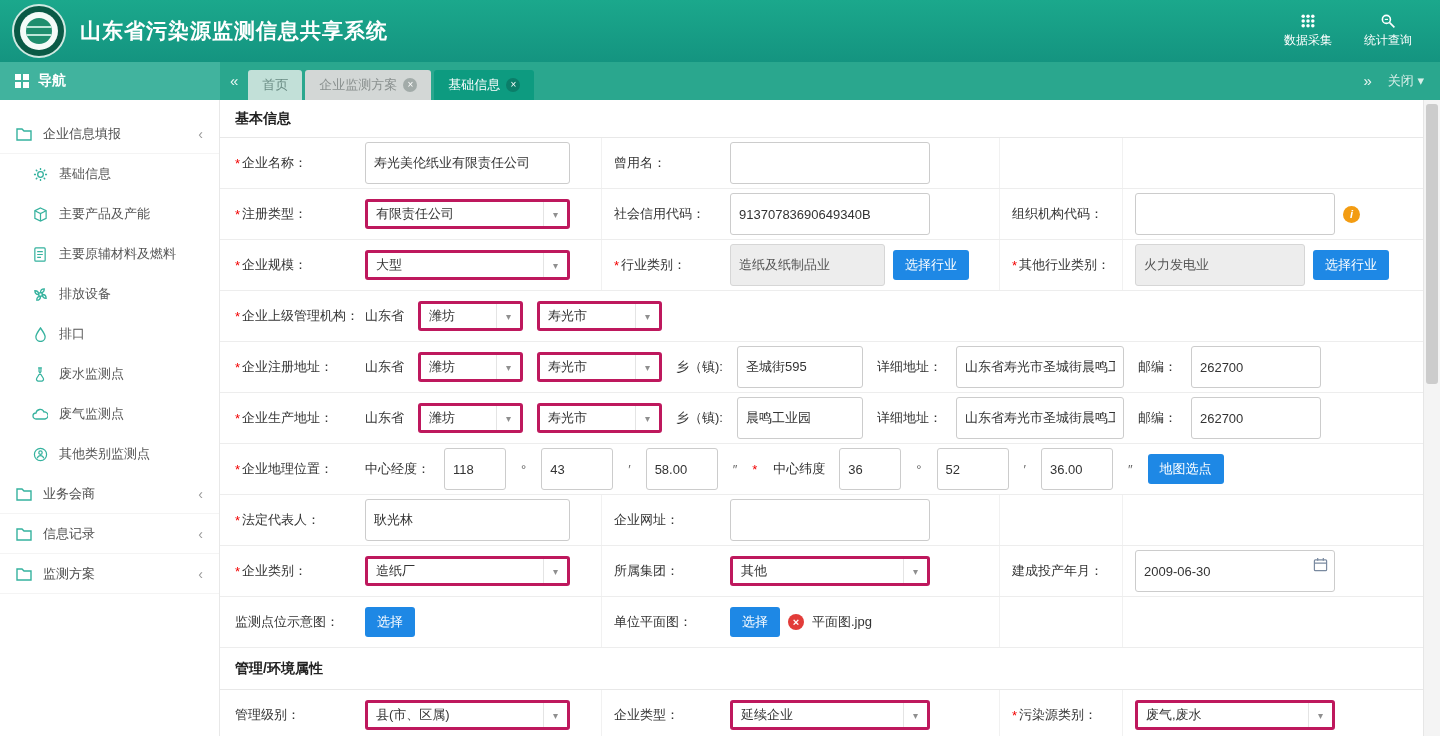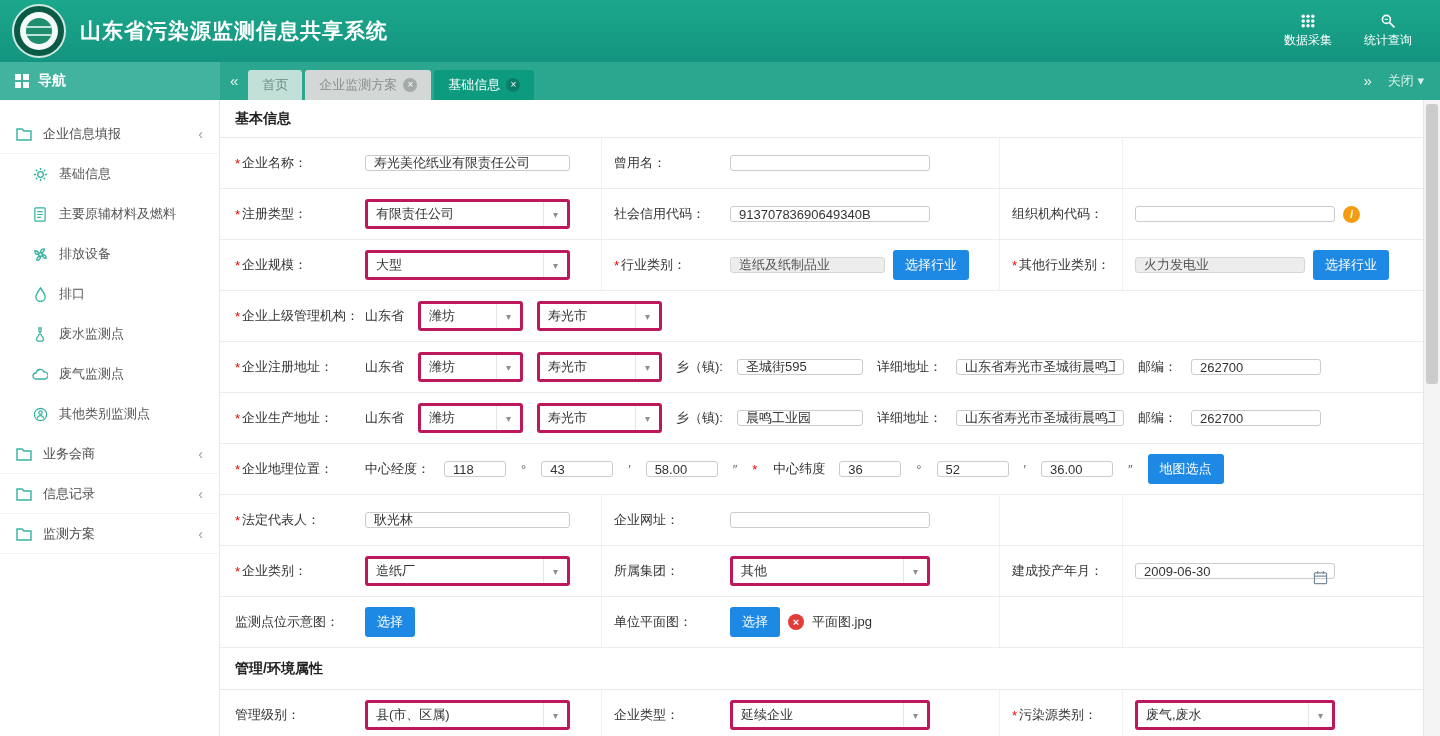--- a/index.html
+++ b/index.html
@@ -50,21 +50,21 @@
   .f1{width:237px;align-self:stretch;display:flex;align-items:center;gap:8px;border-right:1px solid #f1f1f1;flex:0 0 auto;}
   .l2{width:128px;padding-left:12px;}
   .f2{width:270px;align-self:stretch;display:flex;align-items:center;gap:8px;border-right:1px solid #f1f1f1;flex:0 0 auto;}
   .l3{width:122px;padding-left:12px;}
   .f3{flex:1;align-self:stretch;display:flex;align-items:center;gap:8px;border-left:1px solid #f1f1f1;padding-left:12px;}
   .frow.full .rowflex{flex:1;display:flex;align-items:center;gap:14px;}
   .req{color:#f20000;margin-right:2px;}
   .inl-lbl{color:#333;flex:0 0 auto;}
   .unit{color:#666;padding:0 1px;}
 
-  .inp{height:16px;border:1px solid #ccc;border-radius:3px;padding:0 8px;font-size:13px;color:#333;background:#fff;font-family:inherit;outline:none;}
+  .inp{height:42px;border:1px solid #ccc;border-radius:3px;padding:0 8px;font-size:13px;color:#333;background:#fff;font-family:inherit;outline:none;}
   .inp.ro{background:#ededed;border-color:#d6d6d6;color:#555;}
   .sel{height:30px;border:3px solid #be185d;border-radius:3px;background:#fff;display:flex;align-items:center;position:relative;font-size:13px;color:#333;padding:0 28px 0 8px;cursor:pointer;flex:0 0 auto;}
   .sel .caret{position:absolute;right:0;top:0;bottom:0;width:24px;display:flex;align-items:center;justify-content:center;color:#8f8f8f;border-left:1px solid #e4e4e4;font-size:10px;}
   .btn{height:30px;background:#1e88e5;color:#fff;border:none;border-radius:3px;font-size:13px;padding:0 12px;cursor:pointer;font-family:inherit;flex:0 0 auto;}
   .date-wrap{position:relative;display:inline-flex;}
   .date-wrap .cal{position:absolute;right:7px;top:7px;}
   .info-badge{width:17px;height:17px;border-radius:50%;background:#f39c12;color:#fff;font-size:11px;font-style:italic;display:inline-flex;align-items:center;justify-content:center;font-weight:bold;}
   .del-badge{width:16px;height:16px;border-radius:50%;background:#e23c39;color:#fff;font-size:11px;display:inline-flex;align-items:center;justify-content:center;font-weight:bold;}
   .fname{color:#333;}.w62{width:62px;}.w72{width:72px;}.w105{width:105px;}.w125{width:125px;}
   .w126{width:126px;}.w130{width:130px;}.w155{width:155px;}.w168{width:168px;}.w170{width:170px;}
@@ -168,20 +168,29 @@
       <span class="sicon">
           <svg width="15" height="15" viewBox="0 0 16 16" fill="none" stroke="#35b29e" stroke-width="1.4">
             <circle cx="8" cy="8" r="3"></circle>
             <path d="M8 1v2.2M8 12.8V15M1 8h2.2M12.8 8H15M3 3l1.6 1.6M11.4 11.4L13 13M13 3l-1.6 1.6M4.6 11.4L3 13"></path>
           </svg>
         </span>
       <span>基础信息</span>
     </div>
     <div class="side-item">
       <span class="sicon">
+          <svg width="15" height="15" viewBox="0 0 16 16" fill="none" stroke="#35b29e" stroke-width="1.3">
+            <path d="M8 1l6 3v8l-6 3-6-3V4z"></path>
+            <path d="M2 4l6 3 6-3M8 7v8"></path>
+          </svg>
+        </span>
+      <span>主要产品及产能</span>
+    </div>
+    <div class="side-item">
+      <span class="sicon">
           <svg width="14" height="15" viewBox="0 0 14 16" fill="none" stroke="#35b29e" stroke-width="1.3">
             <rect x="1.5" y="1" width="11" height="14" rx="1"></rect>
             <path d="M4 5h6M4 8h6M4 11h4"></path>
           </svg>
         </span>
       <span>主要原辅材料及燃料</span>
     </div>
     <div class="side-item">
       <span class="sicon">
           <svg width="15" height="15" viewBox="0 0 16 16" fill="none" stroke="#35b29e" stroke-width="1.4">

